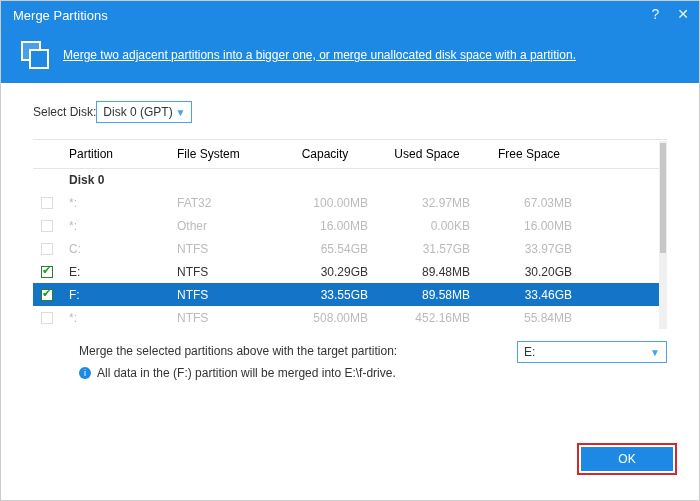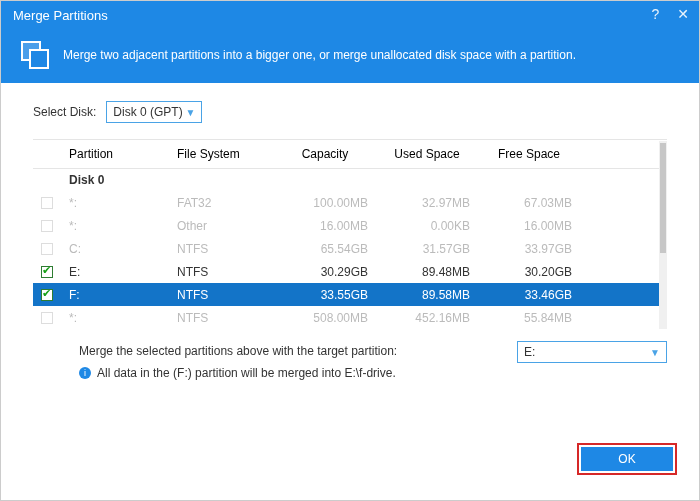--- a/index.html
+++ b/index.html
@@ -6,23 +6,23 @@
   body { font-family: "Segoe UI", Tahoma, sans-serif; font-size: 12px; color: #333; background: #fff; width: 700px; height: 501px; overflow: hidden; position: relative; border: 1px solid #ccc; }
   .header { height: 82px; background: linear-gradient(#1e88e5, #1e88e5); color: #fff; position: relative; padding: 7px 12px 0 12px; }
   .header-title { font-size: 13px; font-weight: 400; }
   .header-icons { position: absolute; right: 10px; top: 6px; display: flex; gap: 18px; }
   .header-icons span { cursor: pointer; font-size: 14px; line-height: 1; opacity: .9; }
   .header-banner { display: flex; align-items: center; margin-top: 18px; padding-left: 8px; gap: 14px; }
   .banner-icon { width: 28px; height: 28px; flex: 0 0 28px; position: relative; }
   .banner-icon::before, .banner-icon::after { content:""; position:absolute; border:2px solid #fff; }
   .banner-icon::before { width:16px; height:16px; left:0; top:0; background: rgba(255,255,255,0.2);}
   .banner-icon::after  { width:16px; height:16px; left:8px; top:8px; background: #1e88e5; }
-  .banner-text { font-size: 12px; }
+  .banner-text { font-size: 12px; text-decoration: underline; }
   .body { padding: 18px 32px 0 32px; }
-  .disk-row { display: flex; align-items: center; gap: 10px; margin-bottom: 16px; }
+  .disk-row { display: flex; align-items: center; margin-bottom: 16px; }
   .disk-label { font-size: 12px; }
   .disk-select { width: 96px; height: 22px; border: 1px solid #4aa3e6; padding: 0 6px; display: flex; align-items: center; justify-content: space-between; cursor: pointer; font-size: 12px; color:#333; background:#fff;}
   .disk-select .chev { color:#4aa3e6; font-size: 10px; }
   .grid-wrap { position: relative; border-top: 1px solid #e5e5e5; height: 190px; }
   .grid { width: 100%; border-collapse: collapse; }
   .grid th { text-align: left; font-weight: 400; font-size: 12px; height: 28px; padding: 0 8px; border-bottom: 1px solid #e5e5e5; color:#000000; }
   .grid th.right { text-align: center; }
   .grid td { height: 23px; padding: 0 8px; font-size: 12px; }
   .grid td.right { text-align: right; }
   .group-row td { font-weight: bold; }

